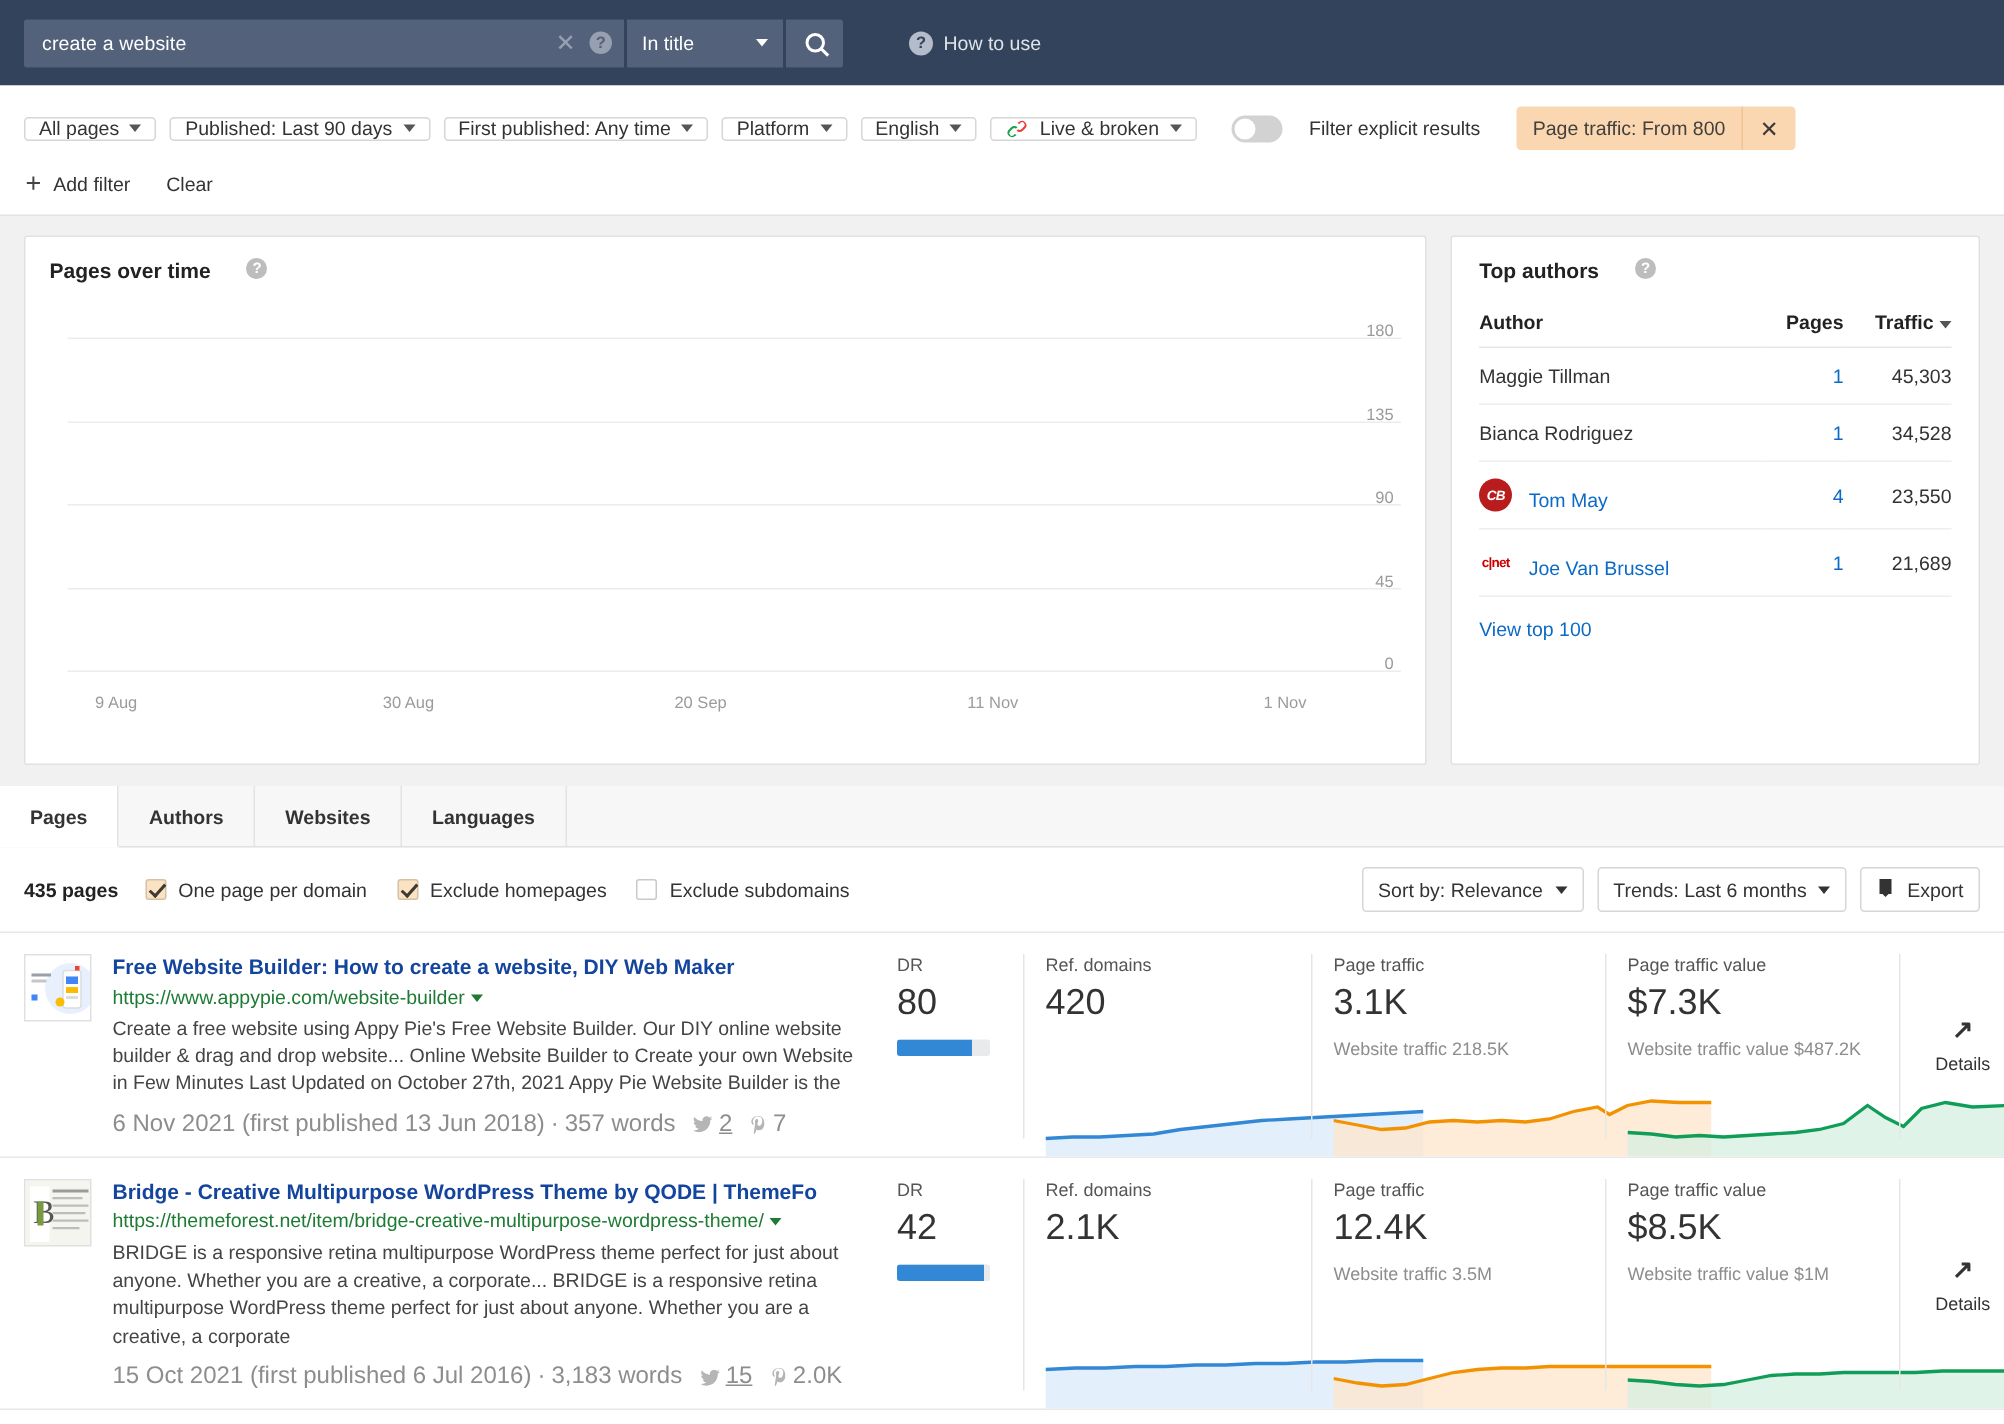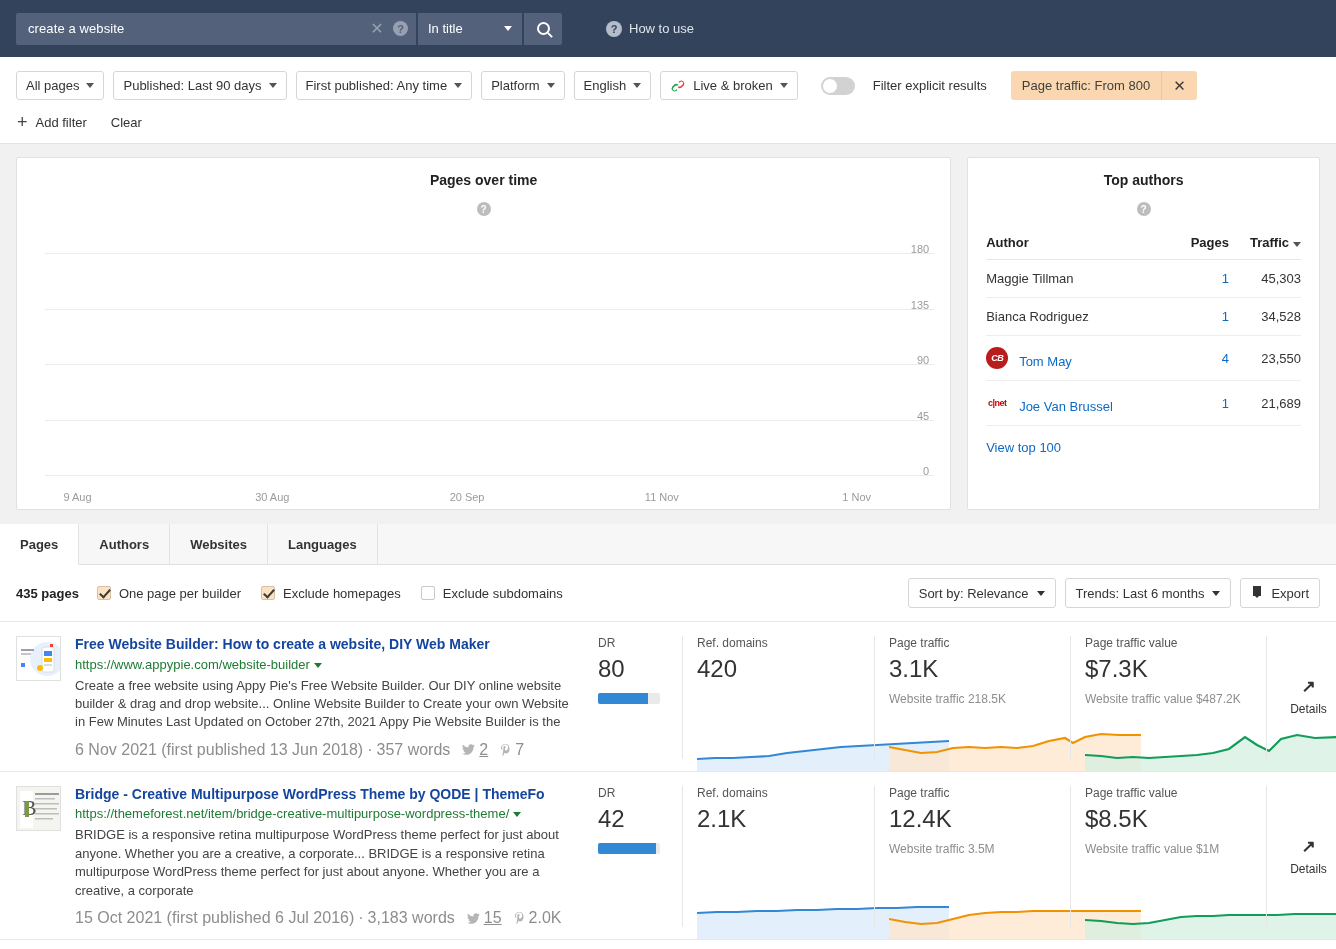--- a/index.html
+++ b/index.html
@@ -51,21 +51,21 @@
     display:flex;align-items:center;gap:7px;margin-left:44px;
     color:#dfe3ea;font-size:13px;cursor:pointer;
   }
   .howto .qmark { background:#b4bcc9; color:#33435c; margin-left:0; width:16px;height:16px;}
 
   
   .filterbar { padding:14px 16px 12px 16px; border-bottom:1px solid #e3e3e3; background:#fff; }
   .frow { display:flex; align-items:center; gap:9px; }
   .fbtn {
     border:1px solid #d6d6d6; border-radius:3px; background:#fff;
-    height:29px; padding:0 9px; display:inline-flex; align-items:center;
+    height:16px; padding:0 9px; display:inline-flex; align-items:center;
     gap:7px; font-size:13px; color:#333; cursor:pointer; white-space:nowrap;
   }
   .fbtn .caret { color:#555; }
   .toggle {
     width:34px;height:18px;border-radius:9px;background:#d2d2d2;position:relative;
     margin-left:14px; cursor:pointer; flex:none;
   }
   .toggle:before{content:"";position:absolute;width:14px;height:14px;border-radius:50%;background:#fff;top:2px;left:2px;}
   .toglabel{ font-size:13px;color:#333; margin-left:9px; }
   .chip {
@@ -81,21 +81,21 @@
   .addfilter { display:flex;align-items:center;gap:8px;font-size:13px;color:#333;cursor:pointer;}
   .plus { font-size:18px; line-height:1; color:#444; font-weight:400;}
   .clearlink{font-size:13px;color:#333;cursor:pointer;}
   .linkico{ width:16px;height:16px;flex:none;}
 
   
   .cards { display:flex; gap:16px; padding:13px 16px 14px 16px; background:#f1f1f1; }
   .card { background:#fff; border:1px solid #e1e1e1; border-radius:2px; }
   .card-chart { flex:1 1 auto; width:947px; height:353px; padding:14px 16px 0 16px; }
   .card-auth  { width:357px; height:353px; padding:14px 18px 0 18px; }
-  .card-title { font-size:14px; font-weight:bold; color:#222; display:flex; align-items:center; gap:14px;flex-direction:column; }
+  .card-title { font-size:14px; font-weight:bold; color:#222; display:flex; gap:24px; }
   .card-title .qmark { background:#bdbdbd; color:#fff; width:14px;height:14px;font-size:10px;margin-left:0; }
 
   
   .chart-area { position:relative; height:285px; margin-top:10px; }
   .plot { position:absolute; left:12px; right:45px; top:10px; bottom:35px; }
   .gridline { position:absolute; left:0; right:-45px; height:1px; background:#ececec; }
   .ylab { position:absolute; right:-40px; font-size:11px; color:#9b9b9b; transform:translateY(-50%); }
   .bars { position:absolute; left:0; right:0; bottom:0; top:0; display:flex; align-items:flex-end; gap:2px; }
   .bar { flex:1; display:flex; flex-direction:column; justify-content:flex-end; }
   .seg-top { background:#3288d4; }
@@ -397,21 +397,21 @@
     <div class="tab">Authors</div>
     <div class="tab">Websites</div>
     <div class="tab">Languages</div>
   </div>
 
 <div class="rtoolbar">
   <span class="pages-count">435 pages</span>
 
   <label class="cbox-wrap">
     <span class="cbox on"></span>
-    <span>One page per builder</span>
+    <span>One page per domain</span>
   </label>
   <label class="cbox-wrap">
     <span class="cbox on"></span>
     <span>Exclude homepages</span>
   </label>
   <label class="cbox-wrap">
     <span class="cbox off"></span>
     <span>Exclude subdomains</span>
   </label>
 

